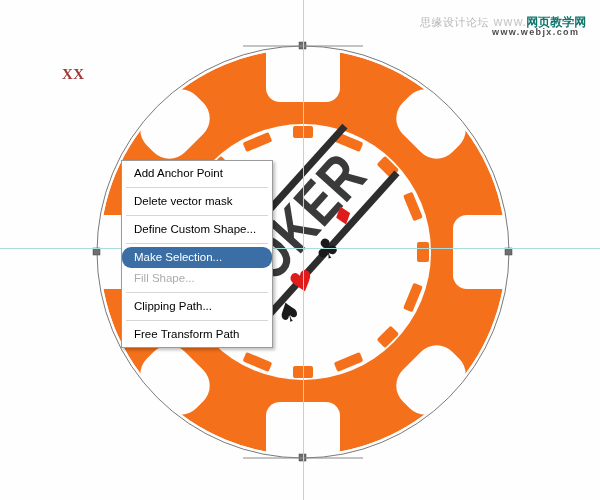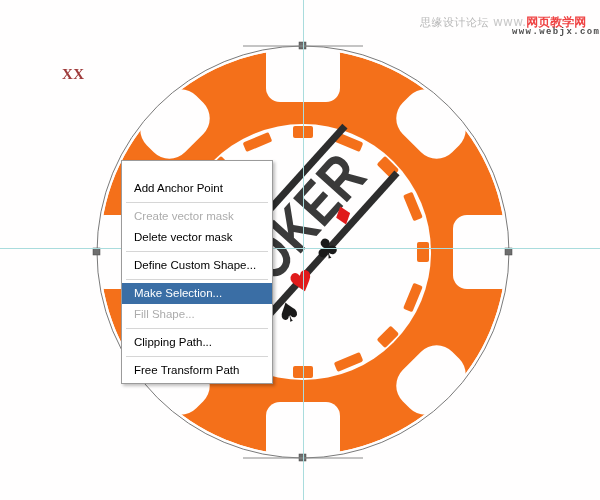--- a/index.html
+++ b/index.html
@@ -77,29 +77,29 @@
   .wm-www {
     font-family: "DejaVu Sans", sans-serif;
     font-size: 12px;
     color: #c9c9c9;
     margin-left: 4px;
     letter-spacing: 0.3px;
   }
   .wm-cn2 {
     font-family: "DejaVu Sans", sans-serif;
     font-size: 12px;
-    color: #ef4444;
+    color: #0f766e;
     font-weight: bold;
     letter-spacing: 0px;
   }
   .wm-url {
     position: absolute;
-    left: 512px;
+    left: 492px;
     top: 27px;
-    font-family: Liberation Mono, monospace;
+    font-family: Liberation Sans, sans-serif;
     font-size: 9px;
     font-weight: bold;
     color: #4d4d4d;
     letter-spacing: 1.4px;
   }
 
   
   .brand {
     position: absolute;
     left: 434px;
@@ -113,40 +113,41 @@
 
   
   #ctxmenu {
     position: absolute;
     left: 121px;
     top: 160px;
     width: 152px;
     background: #ffffff;
     border: 1px solid #9b9b9b;
     box-shadow: 2px 2px 3px rgba(0,0,0,0.25);
-    padding: 17px 0 2px 0;
+    padding: 2px 0 2px 0;
     font-size: 11.5px;
     box-sizing: border-box;
   }
   .mi {
     position: relative;
     height: 21px;
     line-height: 21px;
     padding-left: 12px;
     color: #000000;
     white-space: nowrap;
     font-family: "Liberation Sans", sans-serif;
     font-size: 11.5px;
   }
   .mi.disabled {
     color: #acacac;
   }
   .mi.selected {
     background: #3a6ea5;
     color: #ffffff;
+    border-radius: 9px;
   }
   .sep {
     height: 1px;
     margin: 3px 4px 3px 4px;
     background: #d6d6d6;
     border: 0;
     font-size: 0;
     line-height: 0;
   }
 </style>
@@ -279,21 +280,20 @@
 
   <div class="wm-row">
     <span class="wm-cn">思缘设计论坛</span><span class="wm-www">www.</span><span class="wm-cn2">网页教学网</span>
   </div>
   <div class="wm-url">www.webjx.com</div>
 
 
   <div id="ctxmenu">
       <div class="mi">Add Anchor Point</div>
       <div class="sep"></div>
-      <div class="mi disabled">Create vector mask</div>
       <div class="mi">Delete vector mask</div>
       <div class="sep"></div>
       <div class="mi">Define Custom Shape...</div>
       <div class="sep"></div>
       <div class="mi selected">Make Selection...</div>
       <div class="mi disabled">Fill Shape...</div>
       <div class="sep"></div>
       <div class="mi">Clipping Path...</div>
       <div class="sep"></div>
       <div class="mi">Free Transform Path</div>

